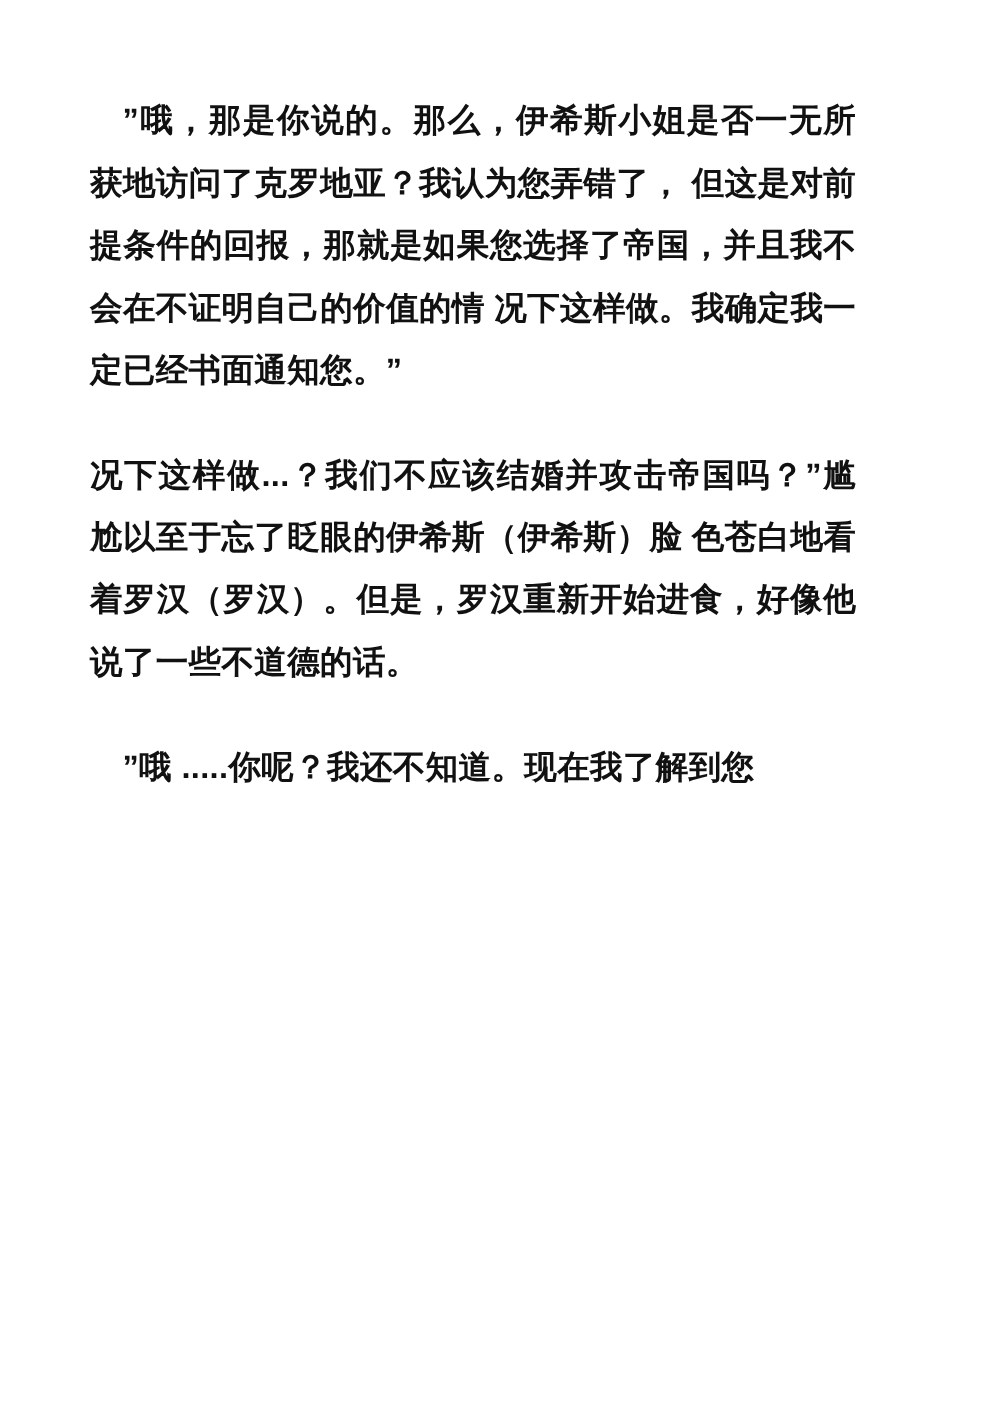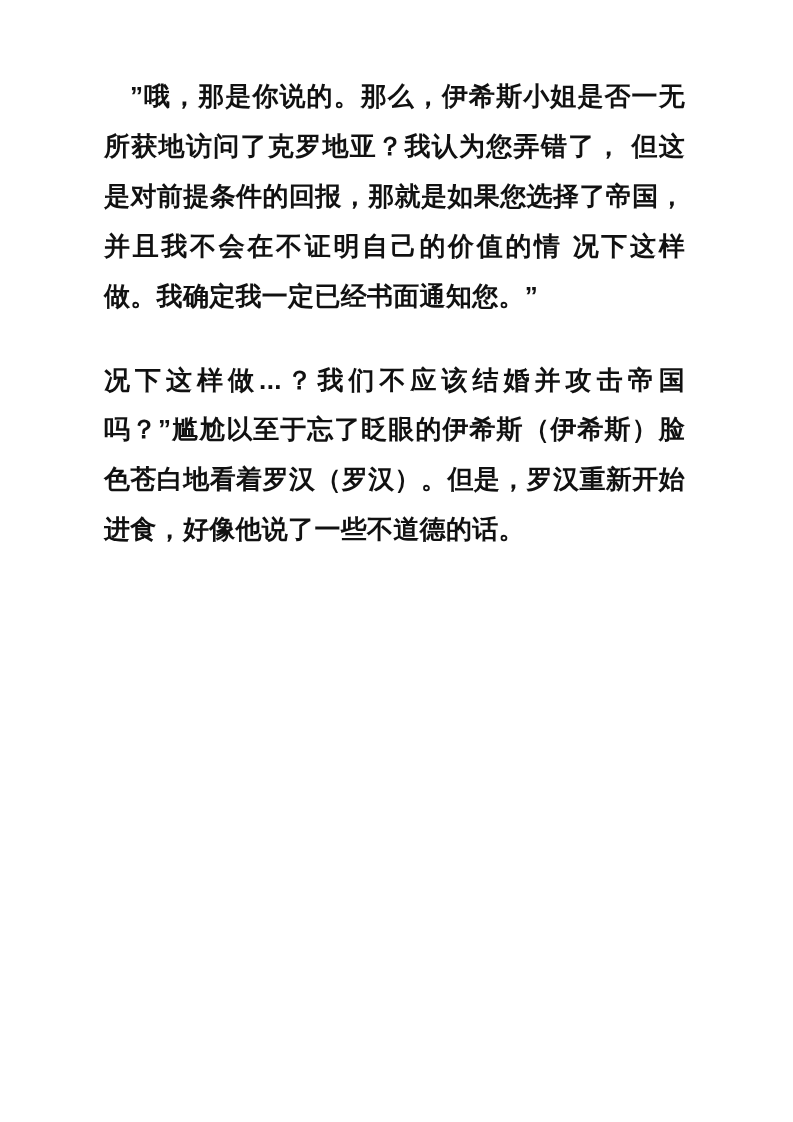--- a/index.html
+++ b/index.html
@@ -11,21 +11,21 @@
     width: 793px;
     height: 1122px;
     font-family: "Liberation Sans", "DejaVu Sans", sans-serif;
     color: #0d0d0d;
     overflow: hidden;
   }
   .page {
     box-sizing: border-box;
     width: 793px;
     height: 1122px;
-    padding: 72px 108px 40px 104px;
+    padding: 72px 108px 40px 72px;
     background: #ffffff;
   }
   .doc-body {
     display: block;
   }
   .para {
     margin: 0 0 34px 0;
     font-size: 26px;
     line-height: 1.92;
     font-weight: 600;
@@ -42,14 +42,15 @@
     text-indent: 26px;
   }
 </style>
 </head>
 <body>
 
 <div class="page">
   <div class="doc-body">
     <p class="para indent">”哦，那是你说的。那么，伊希斯小姐是否一无所获地访问了克罗地亚？我认为您弄错了， 但这是对前提条件的回报，那就是如果您选择了帝国，并且我不会在不证明自己的价值的情 况下这样做。我确定我一定已经书面通知您。”</p>
     <p class="para">况下这样做...？我们不应该结婚并攻击帝国吗？”尴尬以至于忘了眨眼的伊希斯（伊希斯）脸 色苍白地看着罗汉（罗汉）。但是，罗汉重新开始进食，好像他说了一些不道德的话。</p>
+    <p class="para indent">”哦 .....你呢？我还不知道。现在我了解到您</p>
   </div>
 </div>
 
 </body></html>

